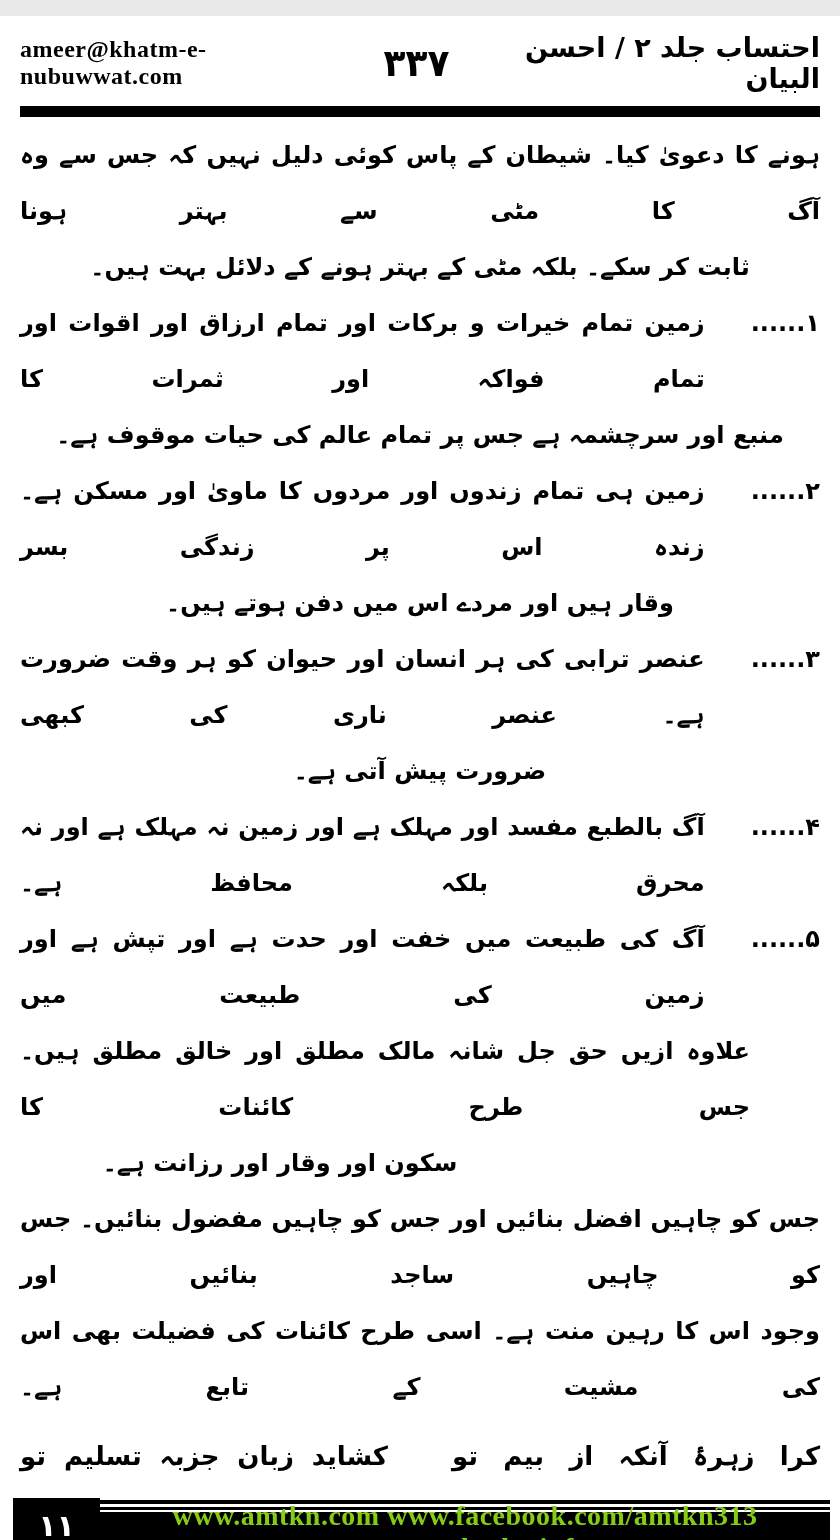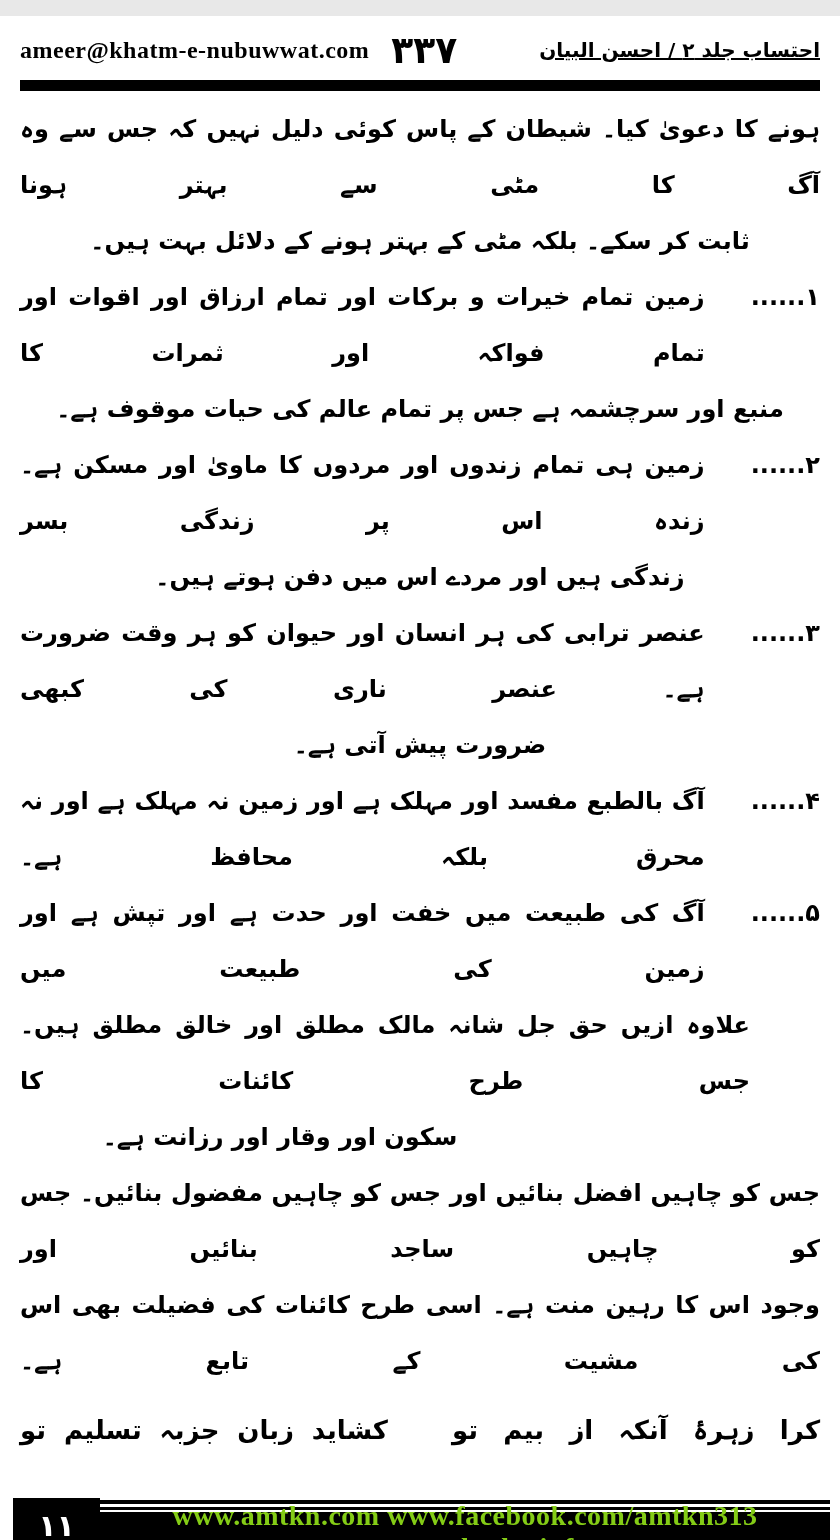--- a/index.html
+++ b/index.html
@@ -2,21 +2,21 @@
 <html lang="ur"><head>
 <meta charset="utf-8">
 <style>
   html,body{margin:0;padding:0;background:#e8e8e8;}
   .page{width:840px;height:1540px;background:#ffffff;position:relative;margin:16px auto;
         font-family:"DejaVu Sans",sans-serif;color:#000;overflow:hidden;}
   
   .header{display:flex;align-items:center;padding:16px 20px 0 20px;}
   .email{font-family:"Liberation Serif",serif;font-weight:bold;font-size:24px;letter-spacing:0.5px;}
   .pageno{font-size:36px;font-weight:bold;margin-left:22px;line-height:1;transform:scaleY(1.05);}
-  .title{margin-left:auto;direction:rtl;font-size:20px;font-weight:bold;text-decoration:underline;}
+  .title{margin-left:auto;direction:rtl;font-size:27px;font-weight:bold;}
   .rule{height:11px;background:#000;margin:12px 20px 0 20px;}
   
   .content{padding:10px 20px 0 20px;direction:rtl;font-weight:bold;font-size:24px;}
   .bline{line-height:56px;min-height:56px;}
   .j{text-align:justify;text-align-last:justify;}
   .c{text-align:center;}
   .c-left{text-align:center;padding-left:280px;}
   .c-midright{text-align:center;padding-left:120px;}
   .c-left{padding-left:0;padding-right:280px;}
   .indent{padding-right:70px;}
@@ -56,21 +56,21 @@
     <div class="bline item">
       <span class="marker">۱......</span>
       <span class="txt">زمین تمام خیرات و برکات اور تمام ارزاق اور اقوات اور تمام فواکہ اور ثمرات کا</span>
     </div>
     <div class="bline c">منبع اور سرچشمہ ہے جس پر تمام عالم کی حیات موقوف ہے۔</div>
 
     <div class="bline item">
       <span class="marker">۲......</span>
       <span class="txt">زمین ہی تمام زندوں اور مردوں کا ماویٰ اور مسکن ہے۔ زندہ اس پر زندگی بسر</span>
     </div>
-    <div class="bline c">زندگی ہیں اور مردے اس میں دفن ہوتے ہیں۔</div>
+    <div class="bline c">وقار ہیں اور مردے اس میں دفن ہوتے ہیں۔</div>
 
     <div class="bline item">
       <span class="marker">۳......</span>
       <span class="txt">عنصر ترابی کی ہر انسان اور حیوان کو ہر وقت ضرورت ہے۔ عنصر ناری کی کبھی</span>
     </div>
     <div class="bline c">ضرورت پیش آتی ہے۔</div>
 
     <div class="bline item">
       <span class="marker">۴......</span>
       <span class="txt">آگ بالطبع مفسد اور مہلک ہے اور زمین نہ مہلک ہے اور نہ محرق بلکہ محافظ ہے۔</span>

